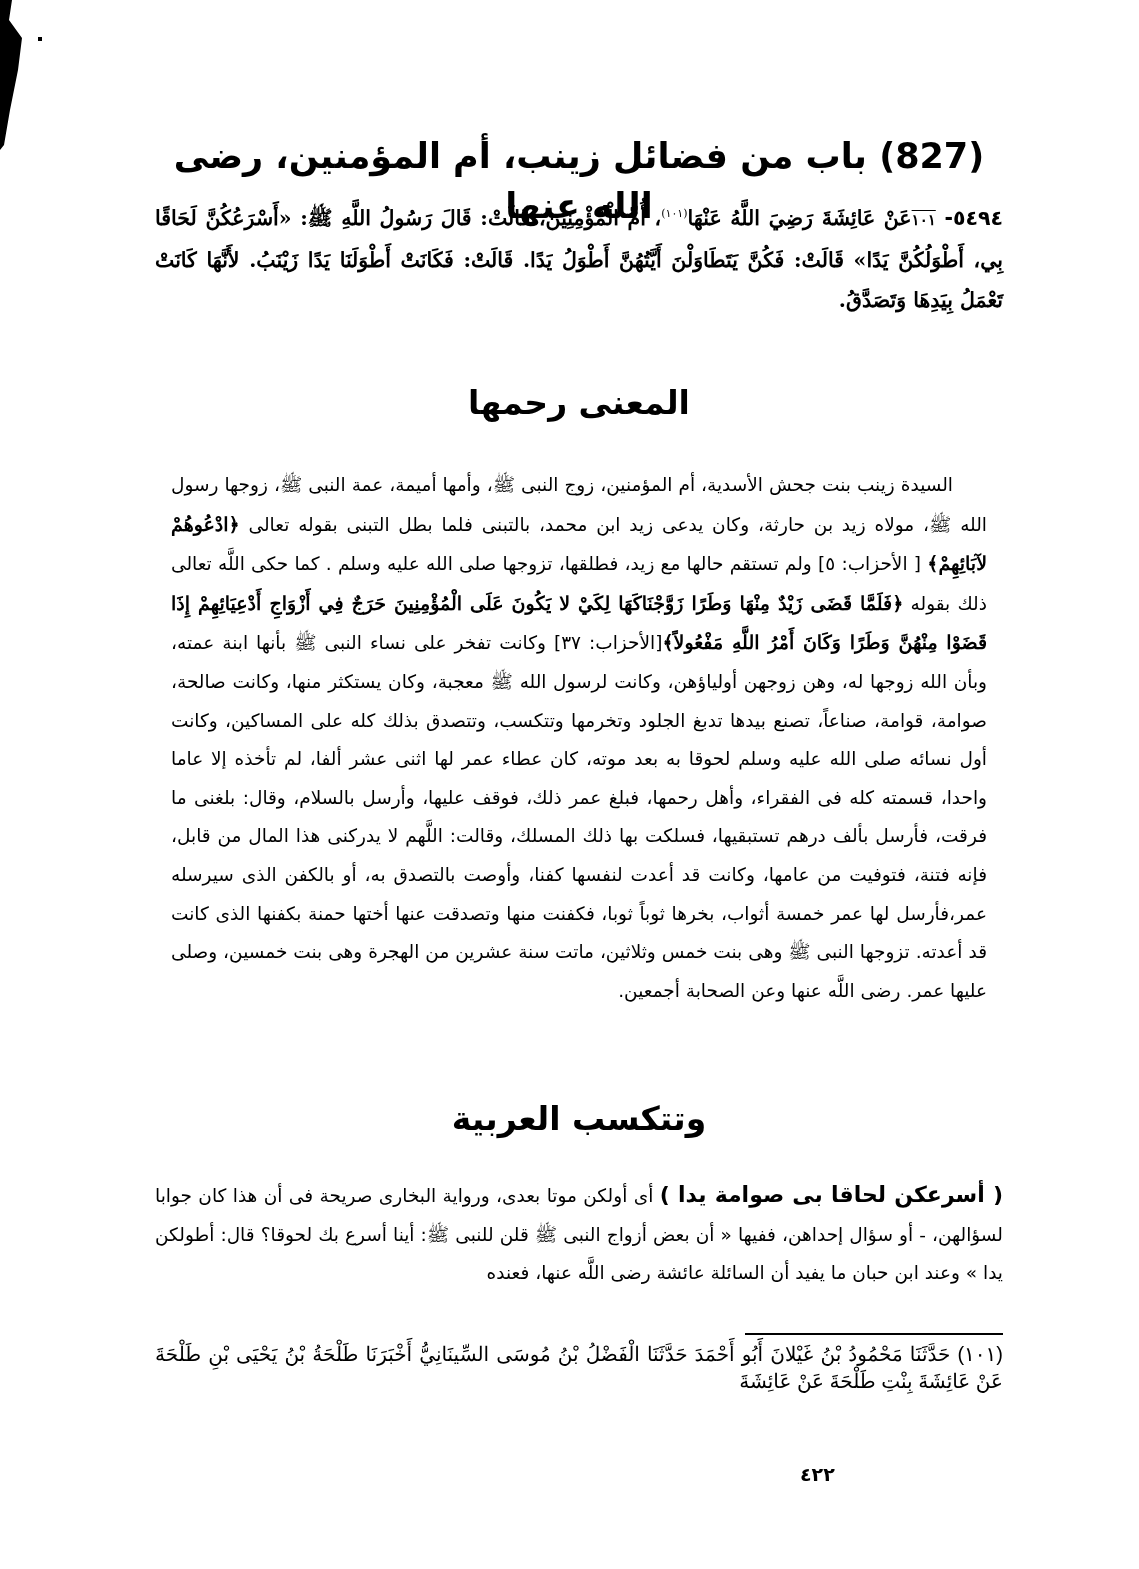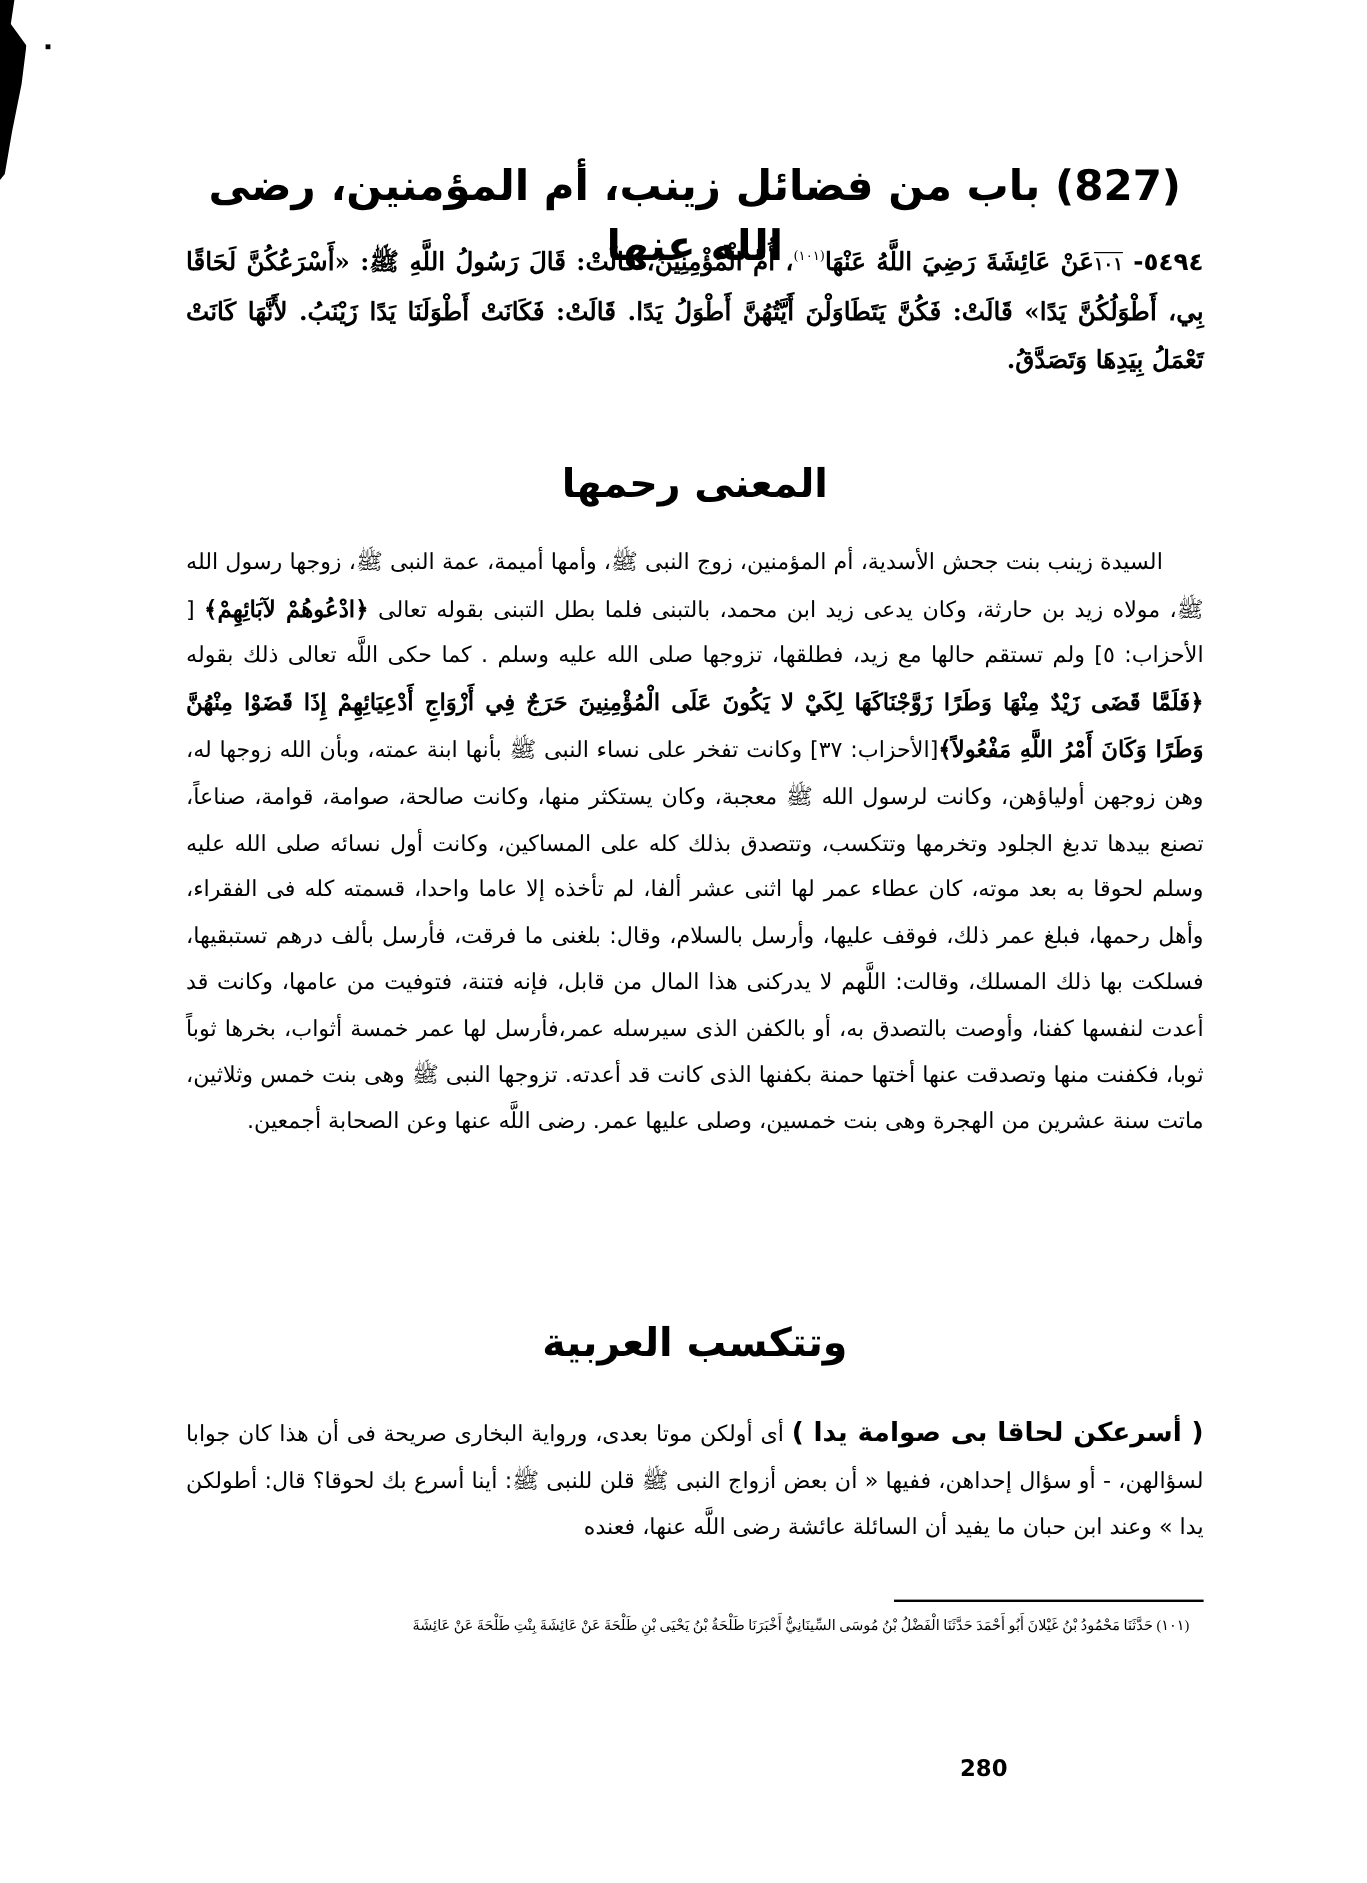--- a/index.html
+++ b/index.html
@@ -44,22 +44,22 @@
     }
     .general { top: 450px; text-indent: 34px; }
     .arabic-disc { top: 1176px; }
     .quran { font-family: "DejaVu Serif", serif; font-weight: bold; font-size: 19px; }
     .phrase { font-weight: bold; font-size: 22px; }
     .footnote-rule {
       position: absolute; top: 1333px; right: 0; width: 258px; height: 0;
       border-top: 2px solid #000;
     }
     .footnote {
-      position: absolute; top: 1341px; left: 0; right: 12px;
-      font-family: Liberation Serif, serif; font-size: 12px; line-height: 27px;
+      position: absolute; top: 1341px; left: 0; right: 0;
+      font-family: Liberation Sans, sans-serif; font-size: 20px; line-height: 27px;
       text-align: justify; text-align-last: right;
     }
     .page-number {
       position: absolute; top: 1463px; left: 800px; width: 50px;
       font-size: 19px; font-weight: bold; text-align: left; direction: ltr;
       font-family: "DejaVu Sans", sans-serif;
     }
   </style>
 </head>
 <body>
@@ -71,28 +71,28 @@
 
   <h1 class="chapter-title">(827) باب من فضائل زينب، أم المؤمنين، رضى الله عنها</h1>
 
   <p class="hadith" style="margin:0;">
     <span class="num">٥٤٩٤-</span>
     <span style="font-size:15px;text-decoration:overline;">١٠١</span><span>عَنْ عَائِشَةَ رَضِيَ اللَّهُ عَنْهَا</span><sup>(١٠١)</sup><span>، أُمِّ الْمُؤْمِنِينَ، قَالَتْ: قَالَ رَسُولُ اللَّهِ ﷺ: «أَسْرَعُكُنَّ لَحَاقًا بِي، أَطْوَلُكُنَّ يَدًا» قَالَتْ: فَكُنَّ يَتَطَاوَلْنَ أَيَّتُهُنَّ أَطْوَلُ يَدًا. قَالَتْ: فَكَانَتْ أَطْوَلَنَا يَدًا زَيْنَبُ. لأَنَّهَا كَانَتْ تَعْمَلُ بِيَدِهَا وَتَصَدَّقُ.</span>
   </p>
 
   <h2 class="section-heading h-general" style="margin:0;">المعنى رحمها</h2>
 
-  <p class="body-text general" style="margin:0;">
+  <p class="body-text general" style="margin:16px;">
     <span>السيدة زينب بنت جحش الأسدية، أم المؤمنين، زوج النبى ﷺ، وأمها أميمة، عمة النبى ﷺ، زوجها رسول الله ﷺ، مولاه زيد بن حارثة، وكان يدعى زيد ابن محمد، بالتبنى فلما بطل التبنى بقوله تعالى </span><span class="quran">﴿ادْعُوهُمْ لآبَائِهِمْ﴾</span><span> [ الأحزاب: ٥] ولم تستقم حالها مع زيد، فطلقها، تزوجها صلى الله عليه وسلم . كما حكى اللَّه تعالى ذلك بقوله </span><span class="quran">﴿فَلَمَّا قَضَى زَيْدٌ مِنْهَا وَطَرًا زَوَّجْنَاكَهَا لِكَيْ لا يَكُونَ عَلَى الْمُؤْمِنِينَ حَرَجٌ فِي أَزْوَاجِ أَدْعِيَائِهِمْ إِذَا قَضَوْا مِنْهُنَّ وَطَرًا وَكَانَ أَمْرُ اللَّهِ مَفْعُولاً﴾</span><span>[الأحزاب: ٣٧] وكانت تفخر على نساء النبى ﷺ بأنها ابنة عمته، وبأن الله زوجها له، وهن زوجهن أولياؤهن، وكانت لرسول الله ﷺ معجبة، وكان يستكثر منها، وكانت صالحة، صوامة، قوامة، صناعاً، تصنع بيدها تدبغ الجلود وتخرمها وتتكسب، وتتصدق بذلك كله على المساكين، وكانت أول نسائه صلى الله عليه وسلم لحوقا به بعد موته، كان عطاء عمر لها اثنى عشر ألفا، لم تأخذه إلا عاما واحدا، قسمته كله فى الفقراء، وأهل رحمها، فبلغ عمر ذلك، فوقف عليها، وأرسل بالسلام، وقال: بلغنى ما فرقت، فأرسل بألف درهم تستبقيها، فسلكت بها ذلك المسلك، وقالت: اللَّهم لا يدركنى هذا المال من قابل، فإنه فتنة، فتوفيت من عامها، وكانت قد أعدت لنفسها كفنا، وأوصت بالتصدق به، أو بالكفن الذى سيرسله عمر،فأرسل لها عمر خمسة أثواب، بخرها ثوباً ثوبا، فكفنت منها وتصدقت عنها أختها حمنة بكفنها الذى كانت قد أعدته. تزوجها النبى ﷺ وهى بنت خمس وثلاثين، ماتت سنة عشرين من الهجرة وهى بنت خمسين، وصلى عليها عمر. رضى اللَّه عنها وعن الصحابة أجمعين.</span>
   </p>
 
   <h2 class="section-heading h-arabic" style="margin:0;">وتتكسب العربية</h2>
 
   <p class="body-text arabic-disc" style="margin:0;">
     <span class="phrase">( أسرعكن لحاقا بى صوامة يدا )</span><span> أى أولكن موتا بعدى، ورواية البخارى صريحة فى أن هذا كان جوابا لسؤالهن، - أو سؤال إحداهن، ففيها « أن بعض أزواج النبى ﷺ قلن للنبى ﷺ: أينا أسرع بك لحوقا؟ قال: أطولكن يدا » وعند ابن حبان ما يفيد أن السائلة عائشة رضى اللَّه عنها، فعنده</span>
   </p>
 
   <div class="footnote-rule"></div>
   <p class="footnote" style="margin:0;">(١٠١) حَدَّثَنَا مَحْمُودُ بْنُ غَيْلانَ أَبُو أَحْمَدَ حَدَّثَنَا الْفَضْلُ بْنُ مُوسَى السِّينَانِيُّ أَخْبَرَنَا طَلْحَةُ بْنُ يَحْيَى بْنِ طَلْحَةَ عَنْ عَائِشَةَ بِنْتِ طَلْحَةَ عَنْ عَائِشَةَ</p>
 
 </div>
 
-<div class="page-number">280</div>
+<div class="page-number">٤٢٢</div>
 
 </body></html>

